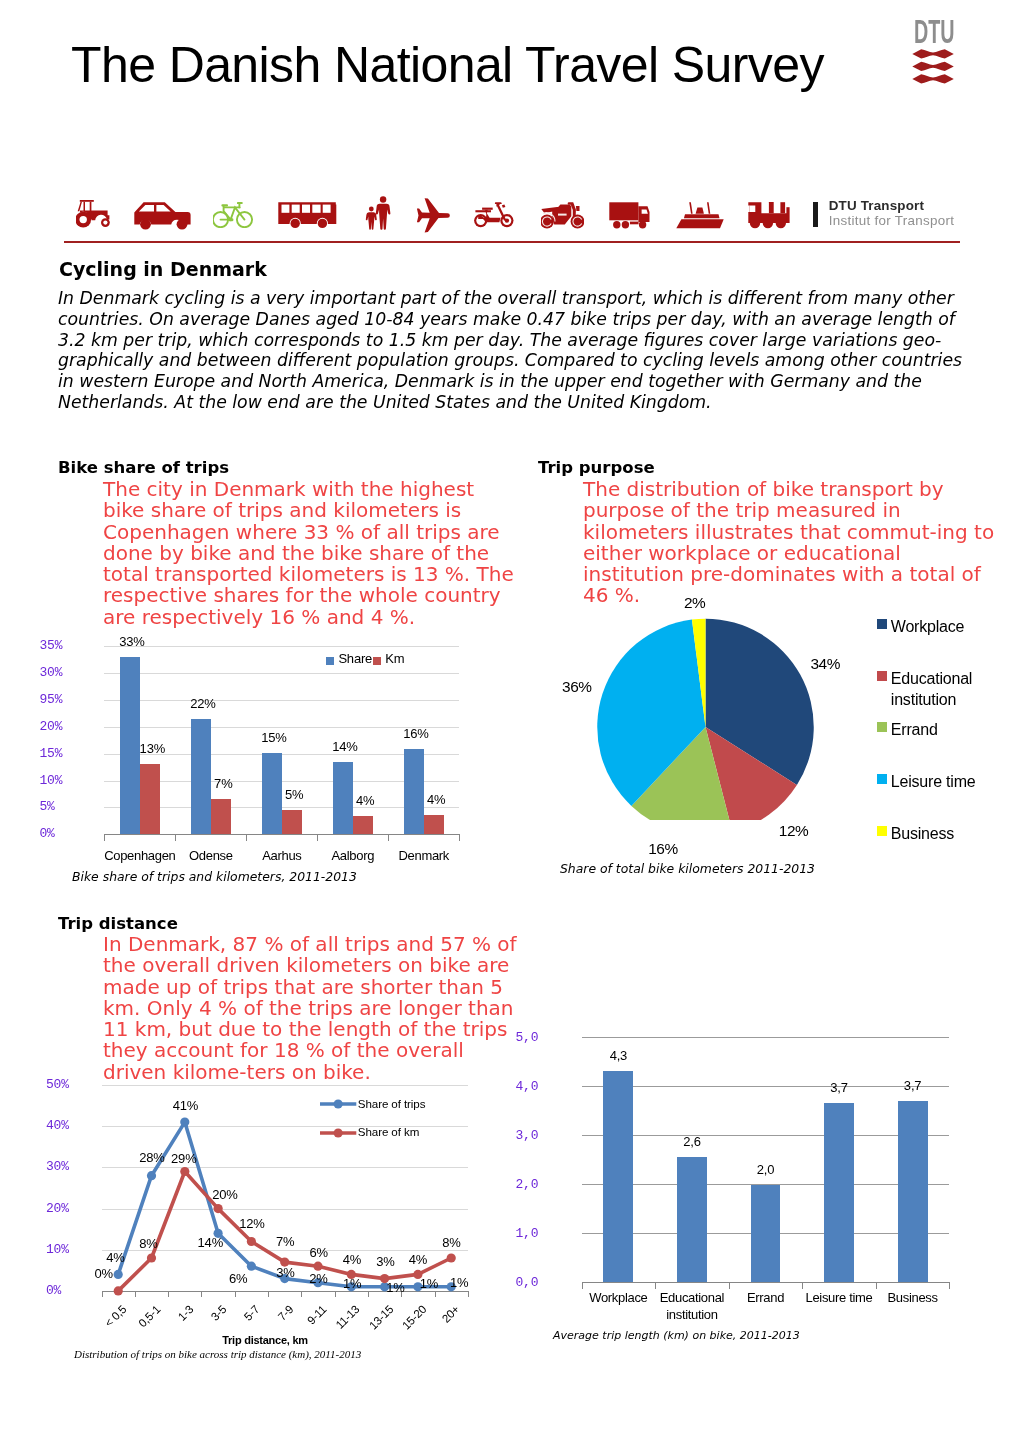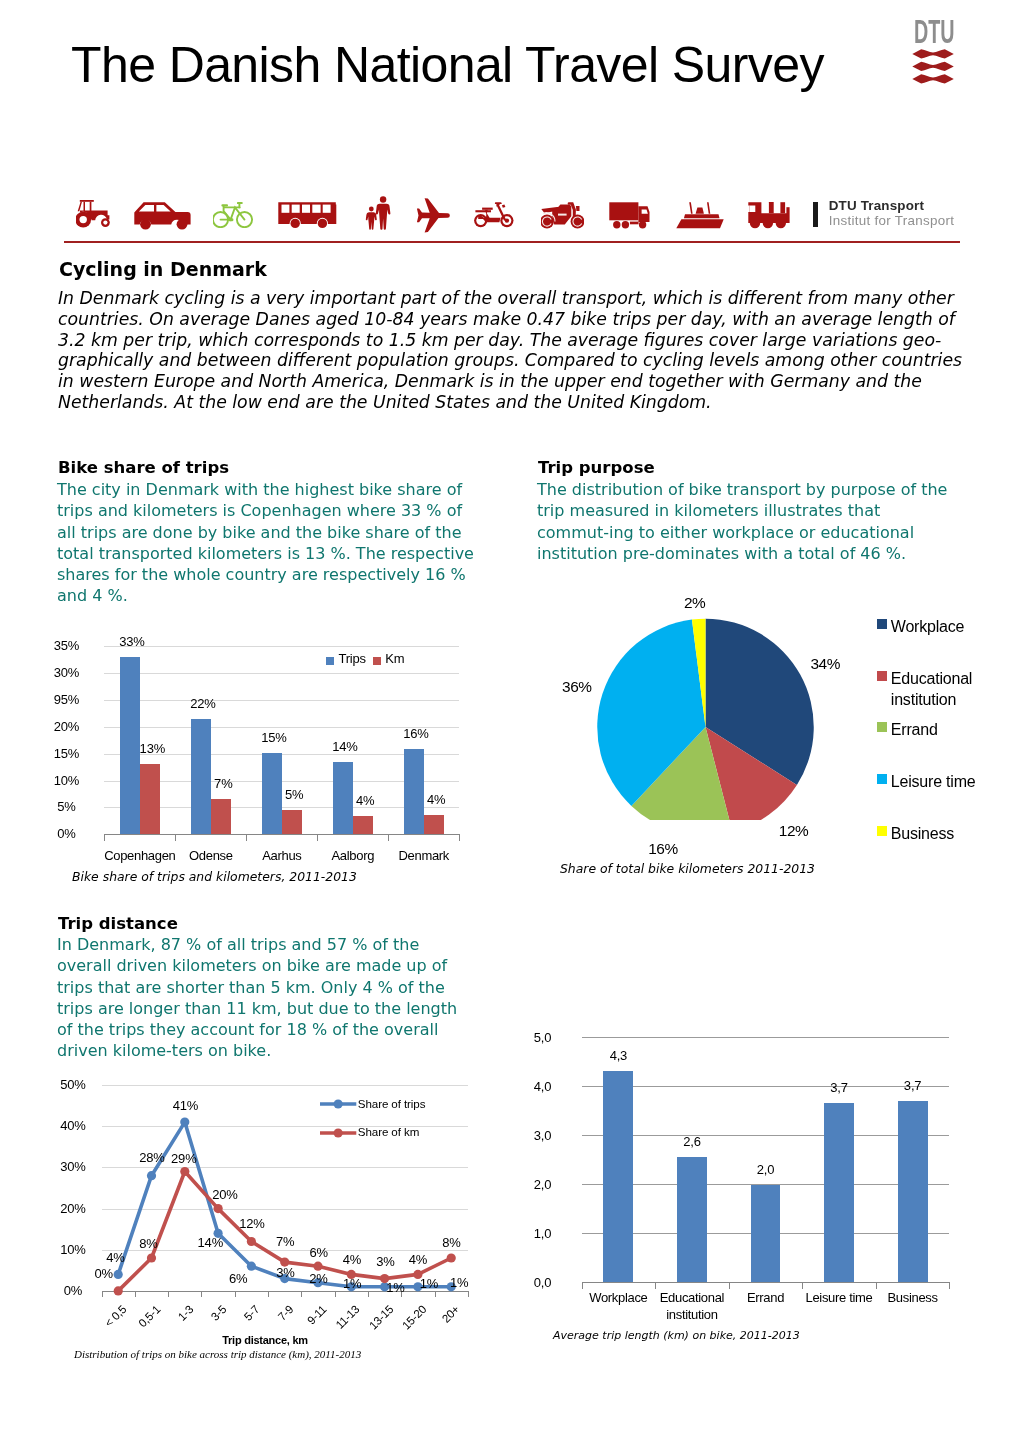--- a/index.html
+++ b/index.html
@@ -19,38 +19,38 @@
   #inst-bar .bar{position:absolute;left:0;top:0;width:4.5px;height:25.8px;background:#1a1a1a;}
   #inst-text{left:828.7px;top:199px;}
   #inst-text .l1{font-size:13.4px;font-weight:700;color:#2b2b2b;line-height:14.1px;letter-spacing:0.18px;}
   #inst-text .l2{font-size:13.4px;font-weight:400;color:#8f8f8f;line-height:15px;letter-spacing:0.3px;}
   #hdr-rule{left:64px;top:241px;width:896px;height:2px;background:#A02020;}
 
   
   #intro-head{left:59px;top:258px;font-size:19px;font-weight:700;color:#000;font-family:"DejaVu Sans",sans-serif;}
   #intro-body{left:58px;top:288px;width:910px;font-size:17.3px;line-height:20.8px;color:#000;font-style:italic;text-align:left;font-family:"DejaVu Sans",sans-serif;}
   .sec-head{font-size:16.5px;font-weight:700;color:#000;font-family:"DejaVu Sans",sans-serif;}
-  .sec-body{font-size:16px;line-height:21.3px;color:#0f766e;font-family:"DejaVu Sans",sans-serif;}
+  .sec-body{font-size:20px;line-height:21.3px;color:#ef4444;font-family:"DejaVu Sans",sans-serif;margin-left:46px;}
   #bs-head{left:58px;top:458px;}
   #bs-body{left:57px;top:479px;width:418px;}
   #tp-head{left:538px;top:458px;}
   #tp-body{left:537px;top:479px;width:418px;}
   #td-head{left:58px;top:914px;}
   #td-body{left:57px;top:934px;width:415px;}
   #tl-body{left:537px;top:913px;width:418px;}
   .caption{font-size:12.4px;font-style:italic;color:#000;font-family:"DejaVu Sans",sans-serif;white-space:nowrap;}
 
   
   .chart{position:absolute;}
   .gridline{position:absolute;height:1px;background:#d9d9d9;}
   .axisline{position:absolute;background:#868686;}
   .bar{position:absolute;}
   .dlabel{position:absolute;font-size:13px;line-height:13px;color:#000;text-align:center;white-space:nowrap;letter-spacing:-0.2px;font-family:"Liberation Sans",sans-serif;}
   .catlabel{position:absolute;font-size:13px;color:#000;text-align:center;line-height:17px;letter-spacing:-0.32px;font-family:"Liberation Sans",sans-serif;}
-  .ticklabel{position:absolute;font-size:13px;color:#000000;text-align:center;white-space:nowrap;line-height:17px;letter-spacing:-0.2px;font-family:Liberation Sans, sans-serif;}
+  .ticklabel{position:absolute;font-size:13px;color:#6d28d9;text-align:left;white-space:nowrap;line-height:17px;letter-spacing:-0.2px;font-family:Liberation Mono, monospace;}
   .legtext{position:absolute;font-size:13px;color:#000;white-space:nowrap;letter-spacing:-0.2px;font-family:"Liberation Sans",sans-serif;}
   .pielegtext{position:absolute;font-size:16px;color:#000;line-height:21px;letter-spacing:-0.2px;font-family:"Liberation Sans",sans-serif;}
   .legbox{position:absolute;}
   .legtext.line{font-size:11.6px;letter-spacing:-0.1px;}
   .pielabel{position:absolute;font-size:15.4px;color:#000;text-align:center;white-space:nowrap;letter-spacing:-0.45px;font-family:"Liberation Sans",sans-serif;}
   .catlabel-rot{position:absolute;font-size:11.5px;color:#000;text-align:right;white-space:nowrap;
      transform:rotate(-45deg);transform-origin:100% 0%;letter-spacing:-0.2px;font-family:"Liberation Sans",sans-serif;}
   .axistitle{position:absolute;font-size:11px;font-weight:700;color:#000;text-align:center;letter-spacing:-0.25px;font-family:"Liberation Sans",sans-serif;}
 </style>
 </head>
@@ -290,21 +290,21 @@
         <div>Aalborg</div>
       </div>
       <div class="bar" style="left:343.51px;top:120.76714285714286px;width:20.3px;height:85.63285714285715px;background:#4F81BD;"></div>
       <div class="dlabel" style="left:325.96px;top:98.76714285714286px;width:60px;">16%</div>
       <div class="bar" style="left:363.81px;top:187.01142857142858px;width:20.3px;height:19.388571428571424px;background:#C0504D;"></div>
       <div class="dlabel" style="left:346.26px;top:165.01142857142858px;width:60px;">4%</div>
       <div class="catlabel" style="left:322.32px;top:219.4px;width:82.98px;">
         <div>Denmark</div>
       </div>
       <div class="legbox" style="left:266px;top:28.5px;width:8.4px;height:8.4px;background:#4F81BD;"></div>
-      <div class="legtext" style="left:278.4px;top:23px;">Trips</div>
+      <div class="legtext" style="left:278.4px;top:23px;">Share</div>
       <div class="legbox" style="left:312.8px;top:28.5px;width:8.4px;height:8.4px;background:#C0504D;"></div>
       <div class="legtext" style="left:325.2px;top:23px;">Km</div>
     </div>
   <div class="chart" id="chart2" style="left:540px;top:540px;width:460px;height:320px;">
       <svg width="460" height="280" style="position:absolute;left:0;top:0;">
         <path d="M 165.5 187 L 165.50 78.75 A 108.25 108.25 0 0 1 256.90 245.00 Z" fill="#20487A"></path>
         <path d="M 165.5 187 L 256.90 245.00 A 108.25 108.25 0 0 1 192.42 291.85 Z" fill="#C14A4C"></path>
         <path d="M 165.5 187 L 192.42 291.85 A 108.25 108.25 0 0 1 91.40 265.91 Z" fill="#9BC357"></path>
         <path d="M 165.5 187 L 91.40 265.91 A 108.25 108.25 0 0 1 151.93 79.60 Z" fill="#00B0F0"></path>
         <path d="M 165.5 187 L 151.93 79.60 A 108.25 108.25 0 0 1 165.50 78.75 Z" fill="#FFFF00"></path>

